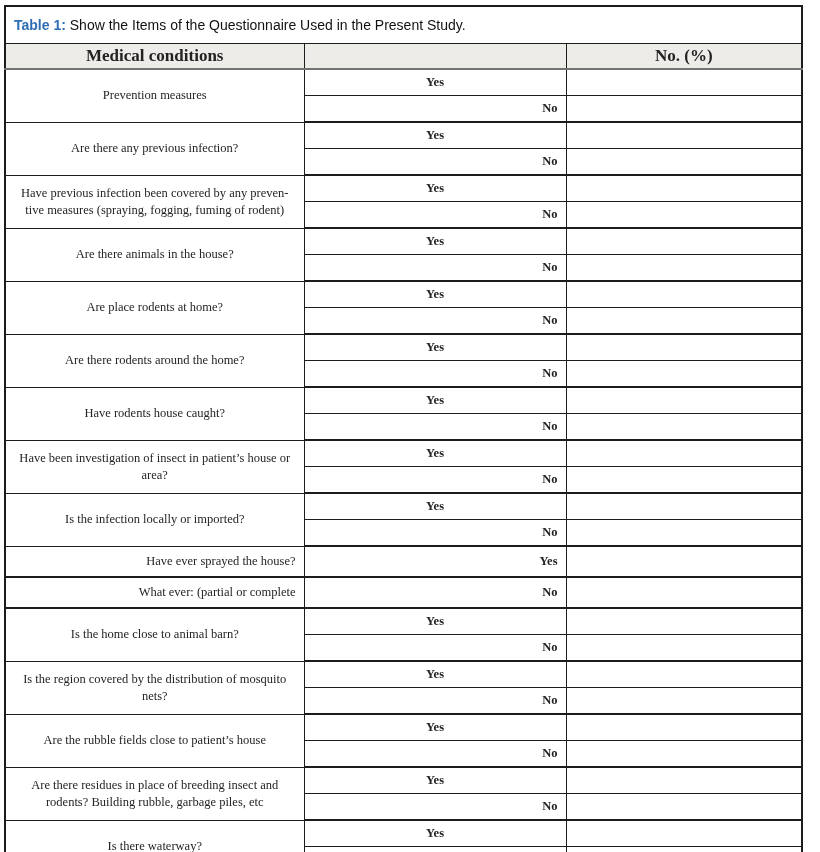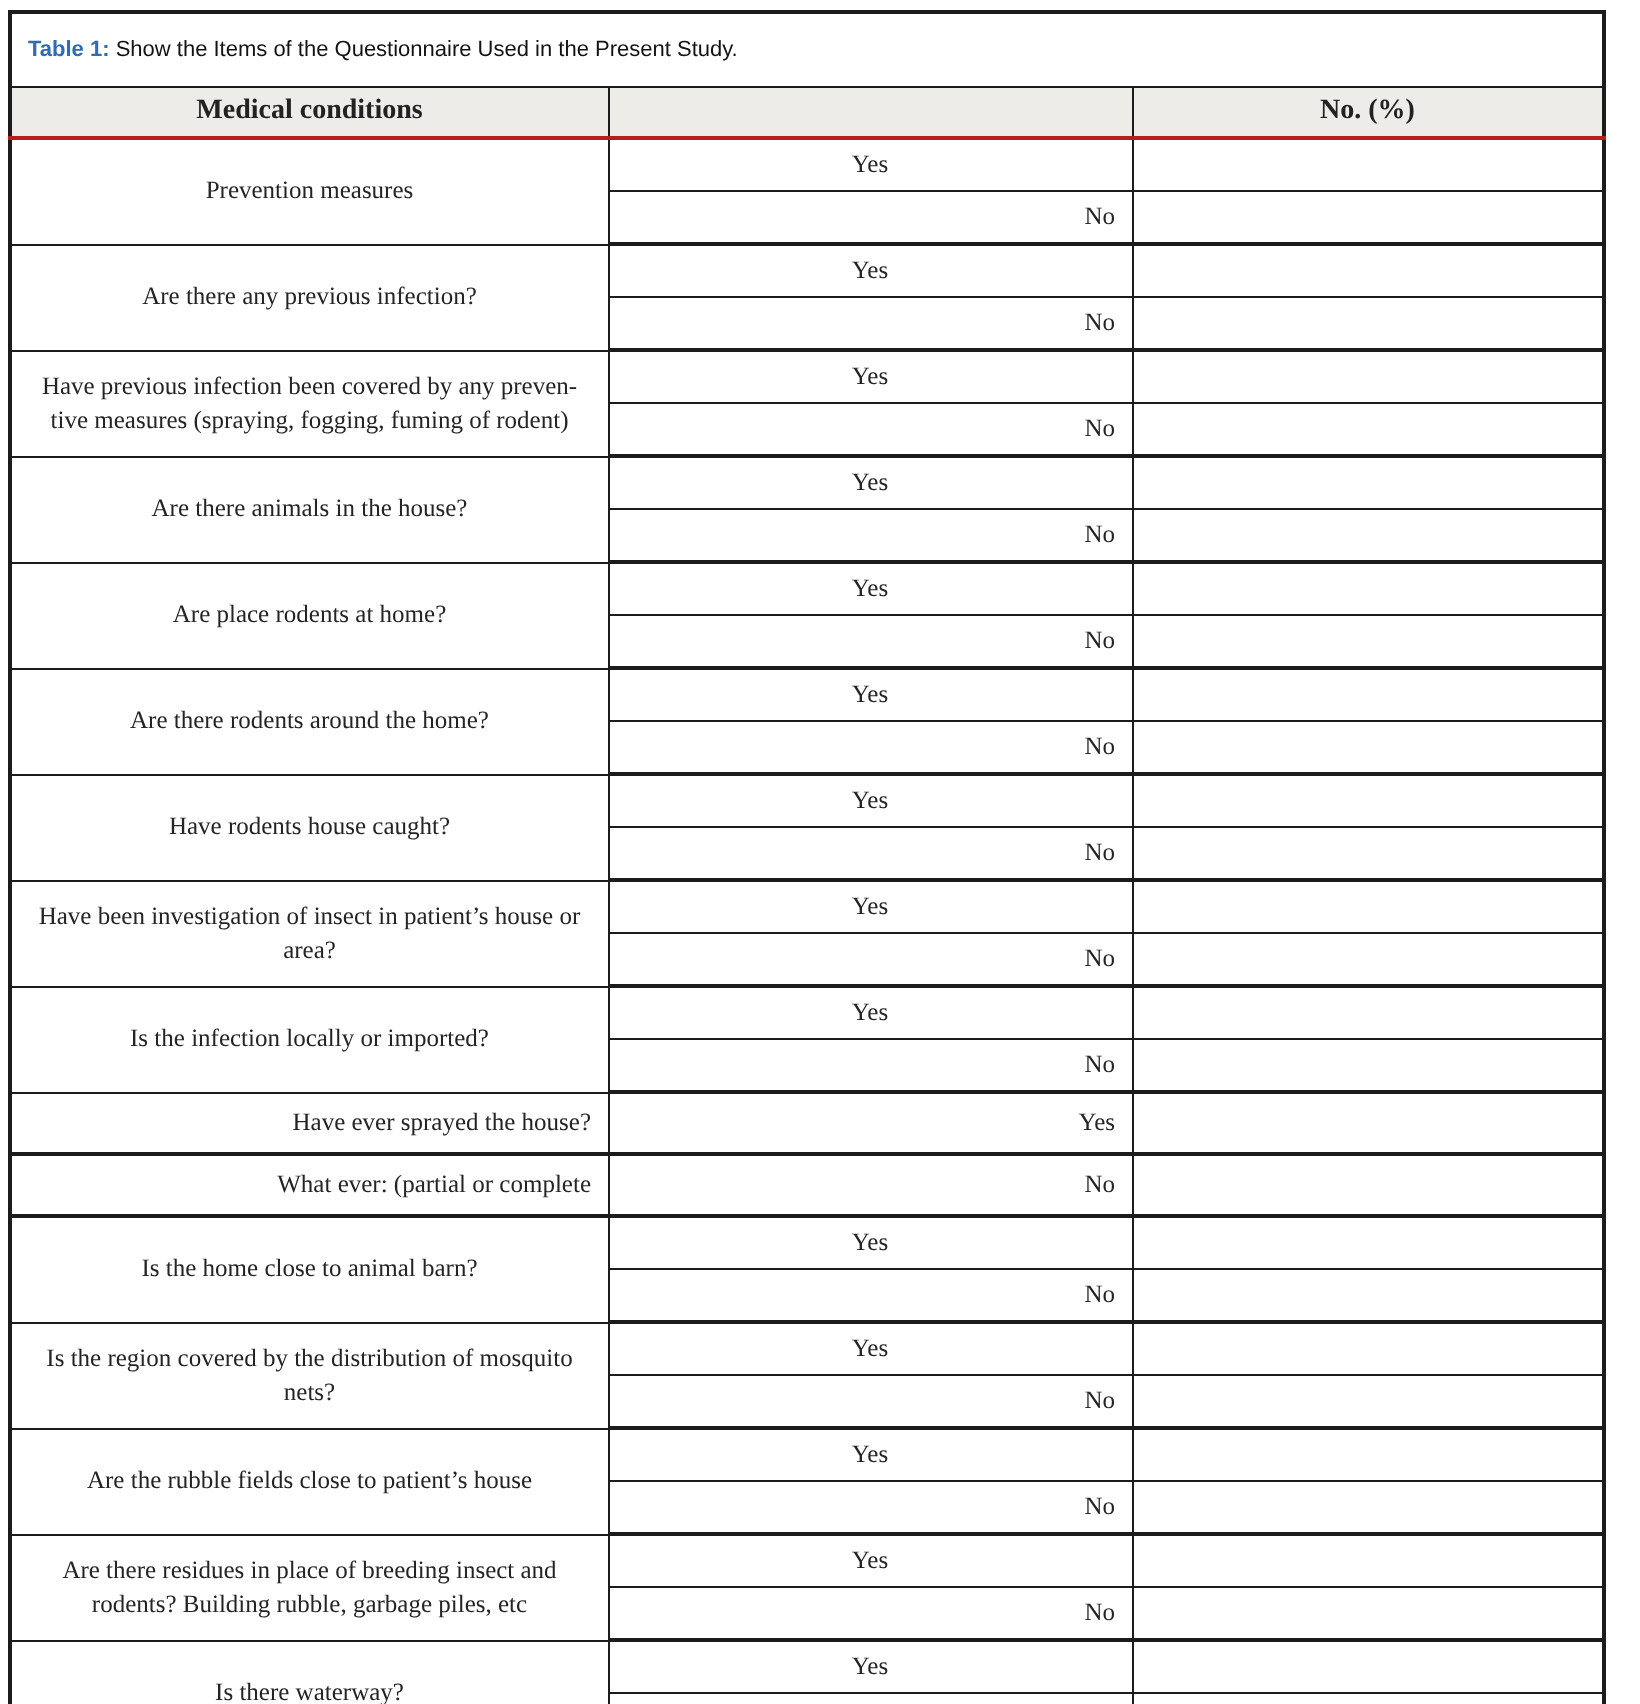--- a/index.html
+++ b/index.html
@@ -29,44 +29,44 @@
     vertical-align: middle;
     padding: 2px 8px;
     overflow: hidden;
   }
   tr.caption-row td {
     border: none;
     border-bottom: 1.5px solid #1c1c1c;
     background: #ffffff;
     text-align: left;
     font-family: "Liberation Sans", "DejaVu Sans", sans-serif;
-    font-size: 11px;
+    font-size: 14px;
     color: #121212;
     height: 28px;
     padding: 4px 8px;
   }
   .caption-label {
     font-weight: bold;
     color: #2e6db4;
   }
   tr.header-row td {
     background: #eeece9;
     font-weight: bold;
-    font-size: 14px;
+    font-size: 17px;
     color: #222222;
     height: 20px;
-    border-bottom: 2px solid #b91c1c;
+    border-bottom: 2px solid #737373;
   }
   td.q {
     white-space: pre-line;
     line-height: 1.35;
     font-weight: normal;
   }
   td.opt {
-    font-weight: normal;
+    font-weight: bold;
   }
   td.opt, td.val {
     height: 21px;
   }
   tr.g-end td {
     border-bottom-width: 2px;
     text-align: right;
   }
   tr.single td.opt, tr.single td.val, tr.single td.q {
     height: 25px;

